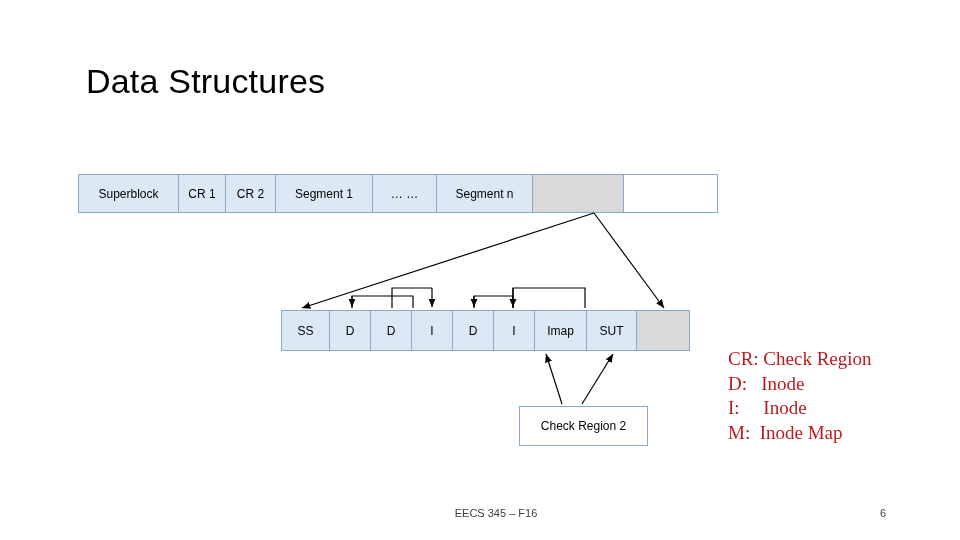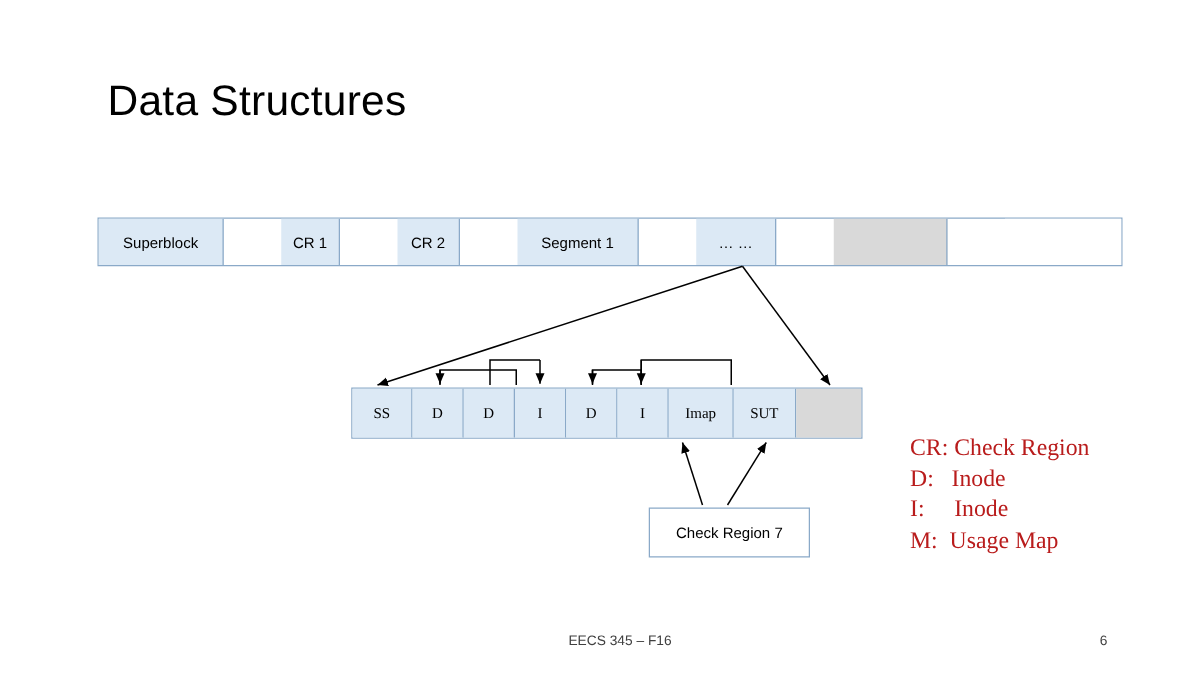--- a/index.html
+++ b/index.html
@@ -35,21 +35,20 @@
   
   .strip {
     position: absolute;
     left: 62px;
     top: 174px;
     height: 39px;
     display: flex;
     align-items: stretch;
     border: 1px solid #8aa9c8;
     box-sizing: border-box;
-    gap: 46px;
   }
   .cell {
     border-right: 1px solid #8aa9c8;
     background: #dce9f5;
     display: flex;
     align-items: center;
     justify-content: center;
     font-size: 12px;
     color: #000000;
     box-sizing: border-box;
@@ -62,21 +61,20 @@
   
   .strip2 {
     position: absolute;
     left: 265px;
     top: 310px;
     height: 41px;
     display: flex;
     align-items: stretch;
     border: 1px solid #8aa9c8;
     box-sizing: border-box;
-    font-family: Liberation Serif, serif;
   }
 
   
   .crbox {
     position: absolute;
     left: 503px;
     top: 406px;
     width: 129px;
     height: 40px;
     border: 1px solid #8aa9c8;
@@ -143,20 +141,23 @@
         <span>CR 1</span>
       </div>
       <div class="cell" style="width: 50px;">
         <span>CR 2</span>
       </div>
       <div class="cell" style="width: 97px;">
         <span>Segment 1</span>
       </div>
       <div class="cell" style="width: 64px;">
         <span>… …</span>
+      </div>
+      <div class="cell" style="width: 96px;">
+        <span>Segment n</span>
       </div>
       <div class="cell gray" style="width: 91px;">
         <span></span>
       </div>
       <div class="cell white" style="width: 93px;">
         <span></span>
       </div>
     </div>
 
   <div class="strip2" id="segment-strip">
@@ -207,21 +208,21 @@
     <path d="M458,308 L458,296 L497,296 L497,308" fill="none" stroke="#000000" stroke-width="1.2"></path>
     <path d="M458,296 L458,307" fill="none" stroke="#000000" stroke-width="1.2" marker-end="url(#arrow)"></path>
     <path d="M497,308 L497,288 L569,288 L569,308" fill="none" stroke="#000000" stroke-width="1.2"></path>
     <path d="M497,288 L497,307" fill="none" stroke="#000000" stroke-width="1.2" marker-end="url(#arrow)"></path>
 
     <line x1="546" y1="404" x2="530" y2="354" stroke="#000000" stroke-width="1.2" marker-end="url(#arrow)"></line>
     <line x1="566" y1="404" x2="597" y2="354" stroke="#000000" stroke-width="1.2" marker-end="url(#arrow)"></line>
   </svg>
 
   <div class="crbox">
-    <span>Check Region 7</span>
+    <span>Check Region 2</span>
   </div>
 
-  <div class="legend" id="legend"><div>CR: Check Region</div><div>D:   Inode</div><div>I:     Inode</div><div>M:  Usage Map</div></div>
+  <div class="legend" id="legend"><div>CR: Check Region</div><div>D:   Inode</div><div>I:     Inode</div><div>M:  Inode Map</div></div>
 
   <div class="footer-center">EECS 345 – F16</div>
   <div class="footer-page">6</div>
 
 </div>
 
 </body></html>

